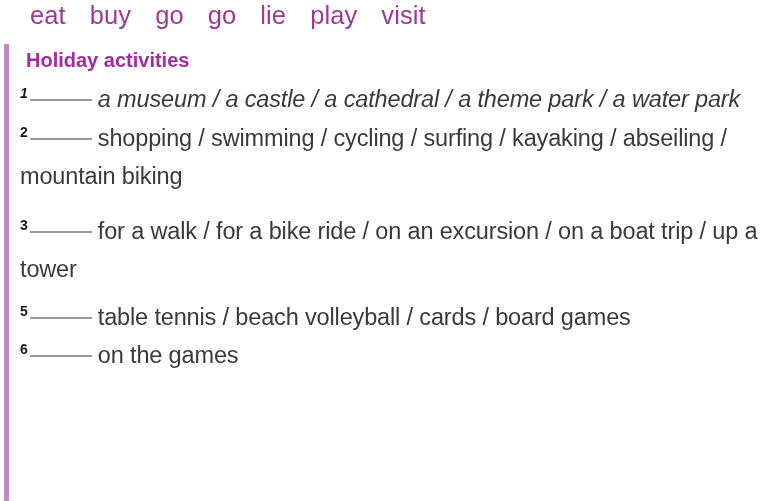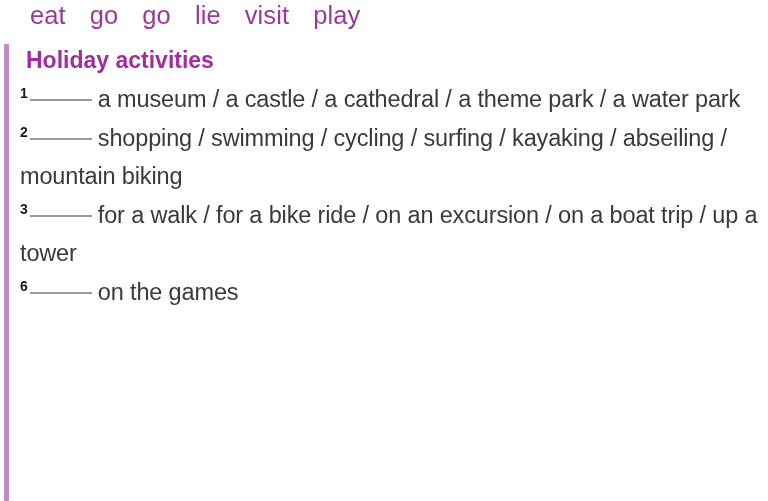--- a/index.html
+++ b/index.html
@@ -48,21 +48,21 @@
     background: #C089C6;
     border-radius: 1px;
   }
 
   
   #section-heading {
     position: absolute;
     left: 26px;
     top: 45px;
     color: #A32BA0;
-    font-size: 23px;
+    font-size: 20px;
     font-weight: bold;
     line-height: 30px;
     white-space: nowrap;
   }
 
   
   #exercise-list {
     position: absolute;
     left: 20px;
     top: 80px;
@@ -92,38 +92,40 @@
     vertical-align: baseline;
     height: 0;
   }
   .item-text {
     color: #3a3a3a;
     font-size: 23.5px;
     letter-spacing: -0.15px;
   }
 
   
-  .exercise-item[data-idx="0"] { margin-bottom: 0px; }
-  .exercise-item[data-idx="1"] { margin-bottom: 0px; }
-  .exercise-item[data-idx="2"] { margin-bottom: 0px; }
+  .exercise-item[data-idx="0"] { margin-bottom: 0px; font-style: italic; }
+  .exercise-item[data-idx="1"] { margin-bottom: 16px; }
+  .exercise-item[data-idx="2"] { margin-bottom: 9px; }
 </style>
 </head>
 <body>
 
 <div id="word-bank">
     <span class="word-chip">eat</span>
+    <span class="word-chip">buy</span>
     <span class="word-chip">go</span>
     <span class="word-chip">go</span>
     <span class="word-chip">lie</span>
+    <span class="word-chip">play</span>
     <span class="word-chip">visit</span>
-    <span class="word-chip">play</span>
   </div>
 
 <div id="accent-bar"></div>
 
 <div id="section-heading">Holiday activities</div>
 
 <div id="exercise-list">
     <div class="exercise-item" data-idx="0"><span class="item-number">1</span><span class="item-blank"></span><span class="item-text">a museum / a castle / a cathedral / a theme park / a water park</span></div>
     <div class="exercise-item" data-idx="1"><span class="item-number">2</span><span class="item-blank"></span><span class="item-text">shopping / swimming / cycling / surfing / kayaking / abseiling / mountain biking</span></div>
     <div class="exercise-item" data-idx="2"><span class="item-number">3</span><span class="item-blank"></span><span class="item-text">for a walk / for a bike ride / on an excursion / on a boat trip / up a tower</span></div>
+    <div class="exercise-item" data-idx="4"><span class="item-number">5</span><span class="item-blank"></span><span class="item-text">table tennis / beach volleyball / cards / board games</span></div>
     <div class="exercise-item" data-idx="5"><span class="item-number">6</span><span class="item-blank"></span><span class="item-text">on the games</span></div>
   </div>
 
 </body></html>

